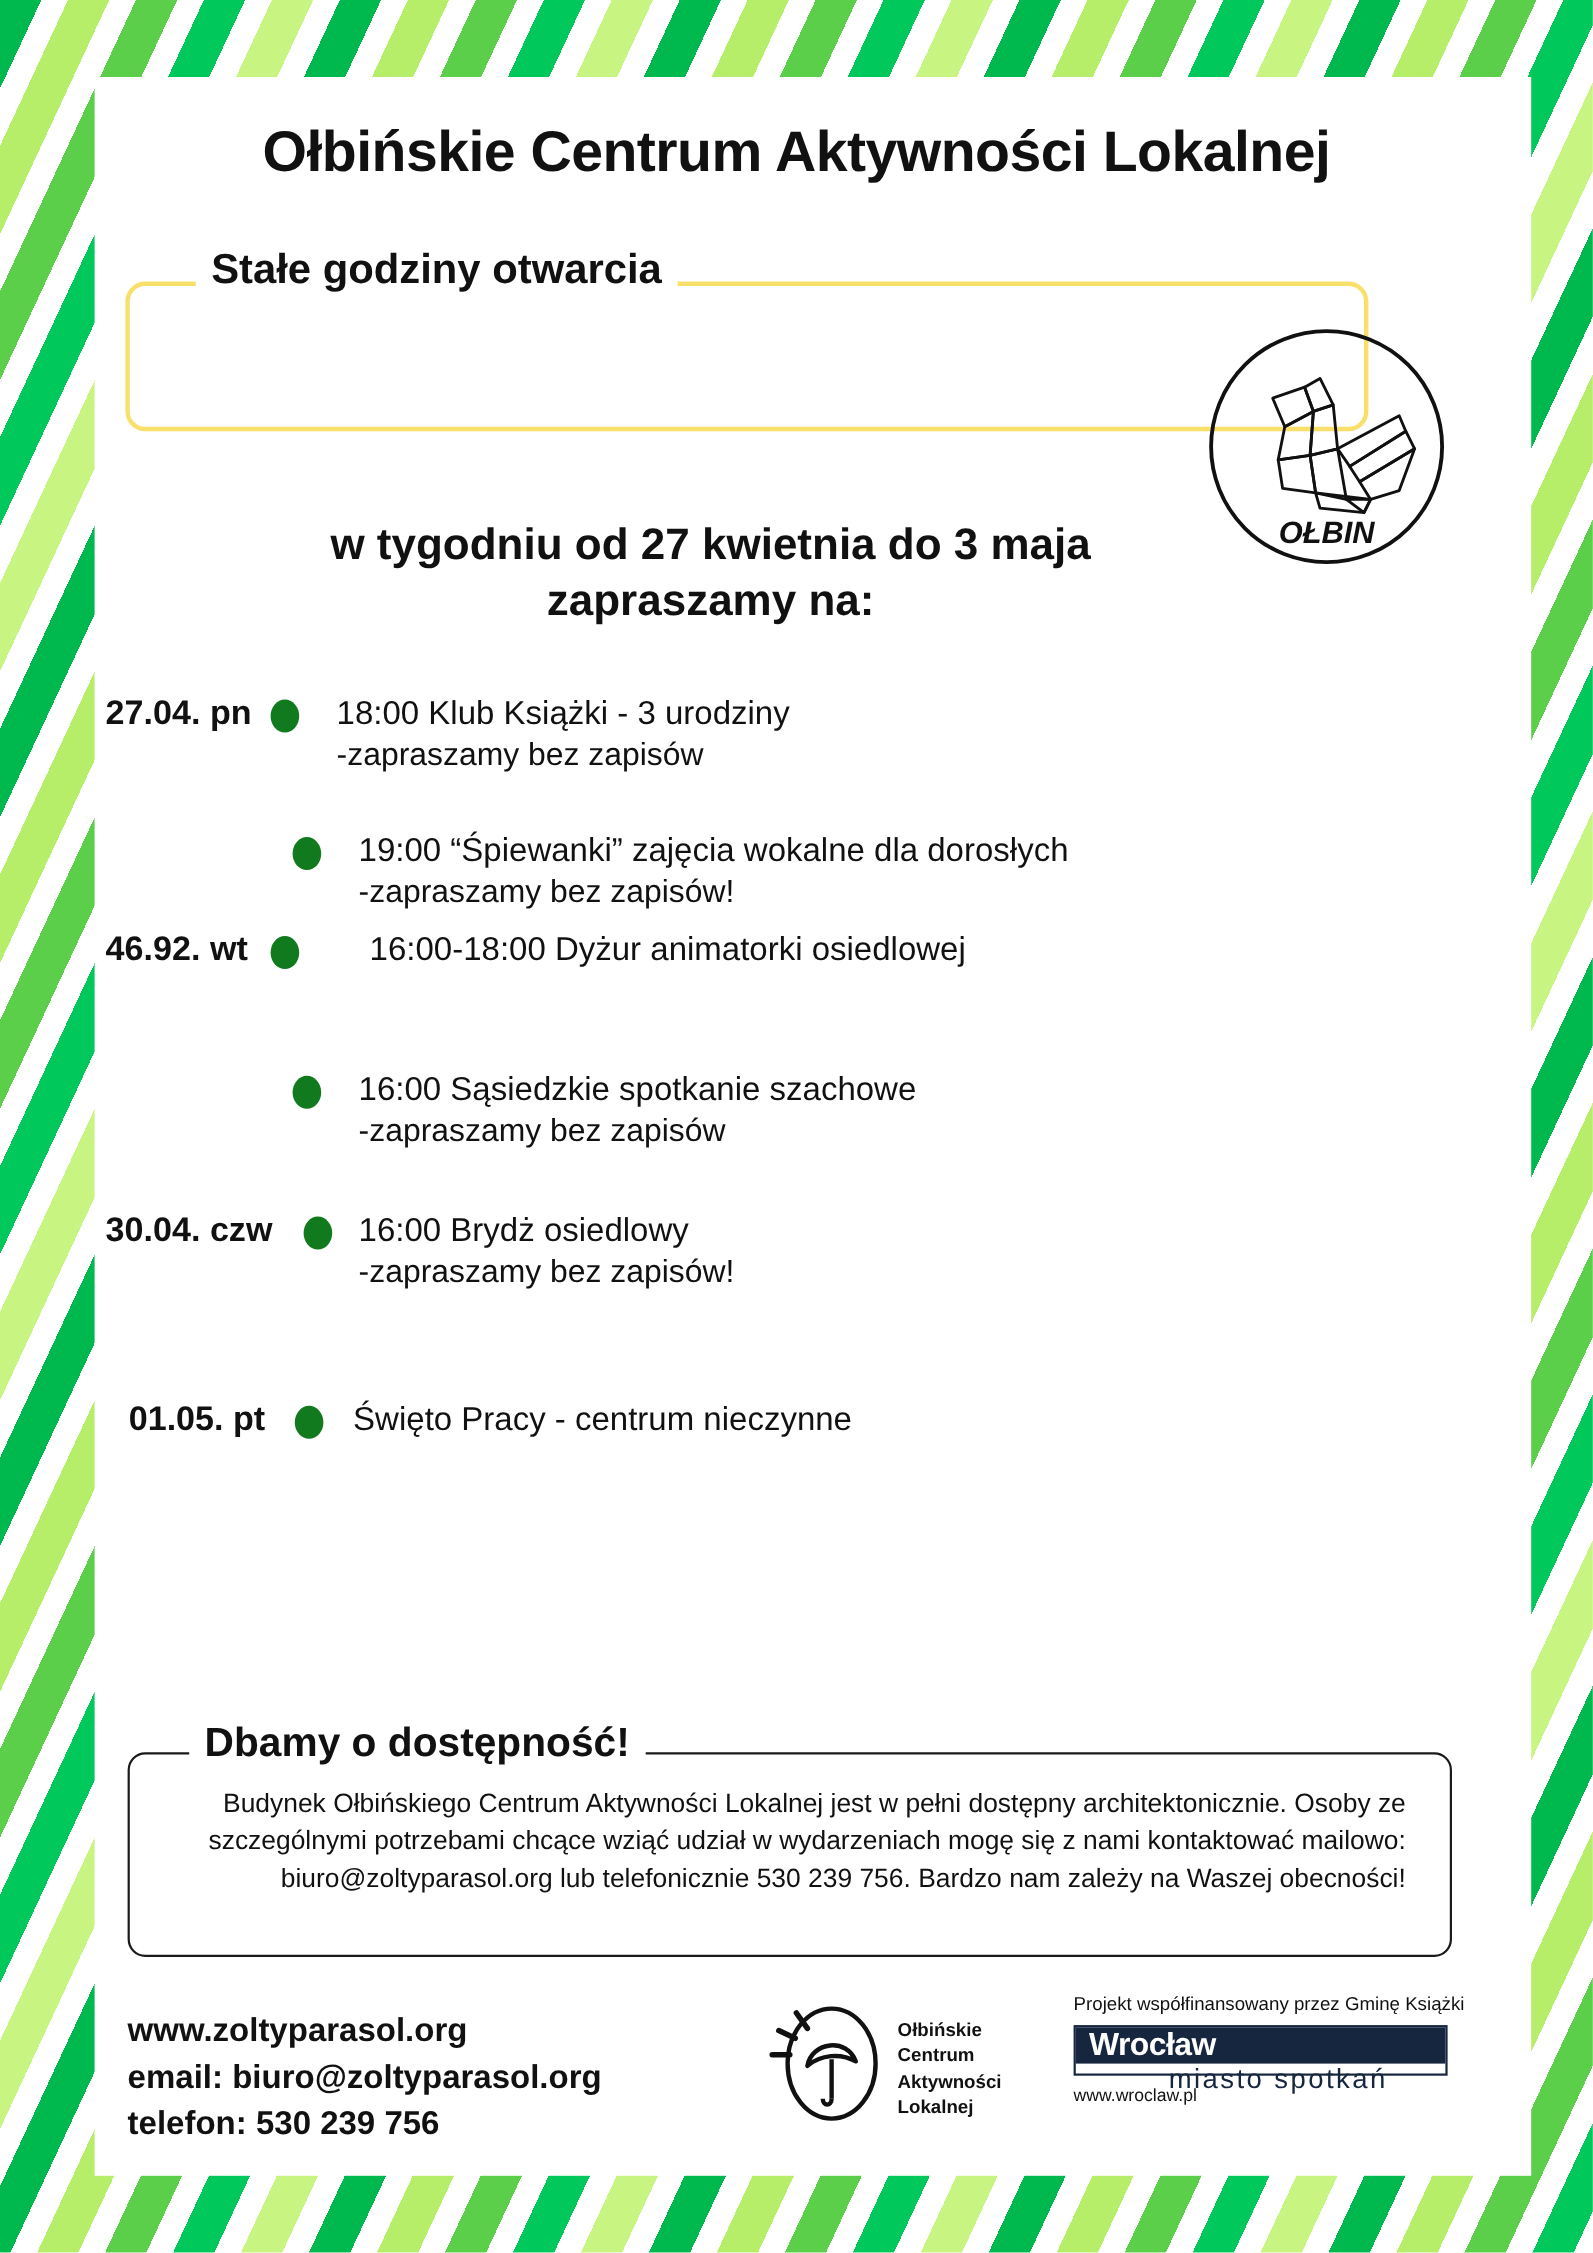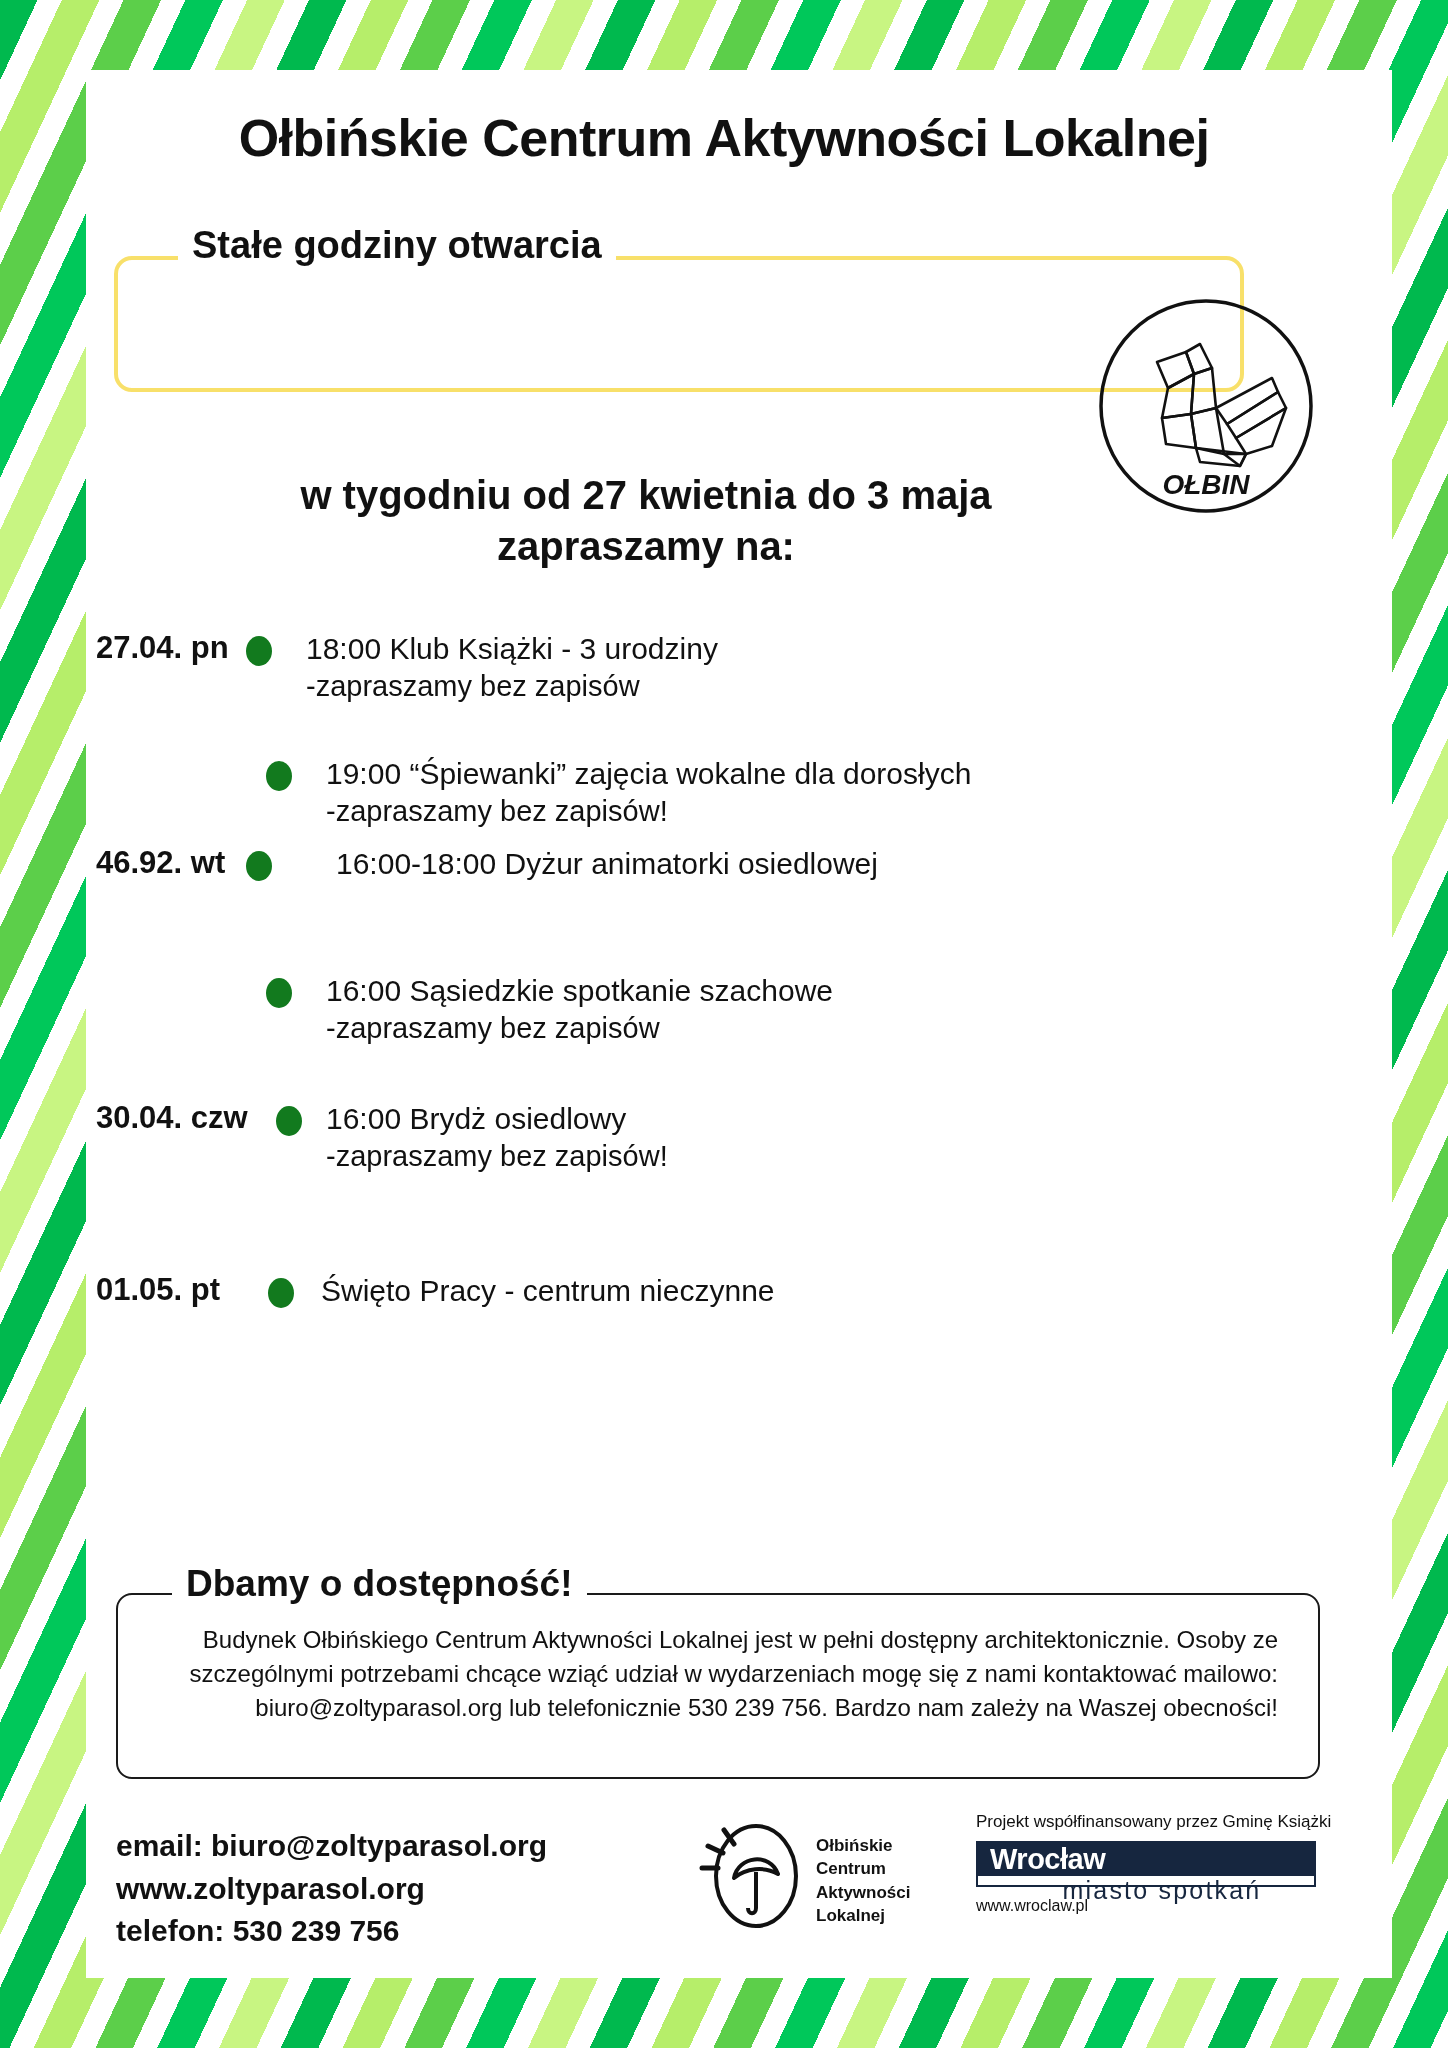--- a/index.html
+++ b/index.html
@@ -333,35 +333,35 @@
           <span class="bullet" style="left: 180px; top: 6px;"></span>
           <div class="event-line1"><span>16:00 </span><span class="ev-title">Sąsiedzkie spotkanie szachowe</span></div>
           <div class="event-line2">-zapraszamy bez zapisów</div>
         </div>
         <div class="day-label" style="top: 470px;">30.04. czw</div>
         <div class="event" style="position: absolute; top: 470px; left: 0px; width: 1276px; padding-left: 240px;">
           <span class="bullet" style="left: 190px; top: 6px;"></span>
           <div class="event-line1"><span>16:00 </span><span class="ev-title">Brydż osiedlowy</span></div>
           <div class="event-line2">-zapraszamy bez zapisów!</div>
         </div>
-        <div class="day-label" style="top: 642px;">01.05. pt</div>
+        <div class="day-label" style="top: 642px; margin-left: 21px;">01.05. pt</div>
         <div class="event" style="position: absolute; top: 642px; left: 0px; width: 1276px; padding-left: 235px;">
           <span class="bullet" style="left: 182px; top: 6px;"></span>
           <div class="event-line1"><span></span><span class="ev-title">Święto Pracy - centrum nieczynne</span></div>
         </div>
       </div>
 
     <div class="access-box">
       <div class="access-legend">Dbamy o dostępność!</div>
       <div class="access-text">Budynek Ołbińskiego Centrum Aktywności Lokalnej jest w pełni dostępny architektonicznie. Osoby ze szczególnymi potrzebami chcące wziąć udział w wydarzeniach mogę się z nami kontaktować mailowo: biuro@zoltyparasol.org lub telefonicznie 530 239 756. Bardzo nam zależy na Waszej obecności!</div>
     </div>
 
     <div class="contact">
+      <div>www.zoltyparasol.org</div>
       <div>email: biuro@zoltyparasol.org</div>
-      <div>www.zoltyparasol.org</div>
       <div>telefon: 530 239 756</div>
     </div>
 
     <div class="ocal-logo">
       <svg class="ocal-mark" width="112" height="116" viewBox="0 0 112 116" aria-hidden="true">
         <ellipse cx="62" cy="60" rx="40" ry="50" fill="none" stroke="#111111" stroke-width="4"></ellipse>
         <path d="M40 62 C44 40, 76 36, 84 58 C70 50, 52 52, 40 62 Z" fill="none" stroke="#111111" stroke-width="4" stroke-linejoin="round"></path>
         <path d="M62 56 L62 92" fill="none" stroke="#111111" stroke-width="4"></path>
         <path d="M62 92 C62 99, 54 99, 54 92" fill="none" stroke="#111111" stroke-width="4"></path>
         <g stroke="#111111" stroke-width="5" stroke-linecap="round">

